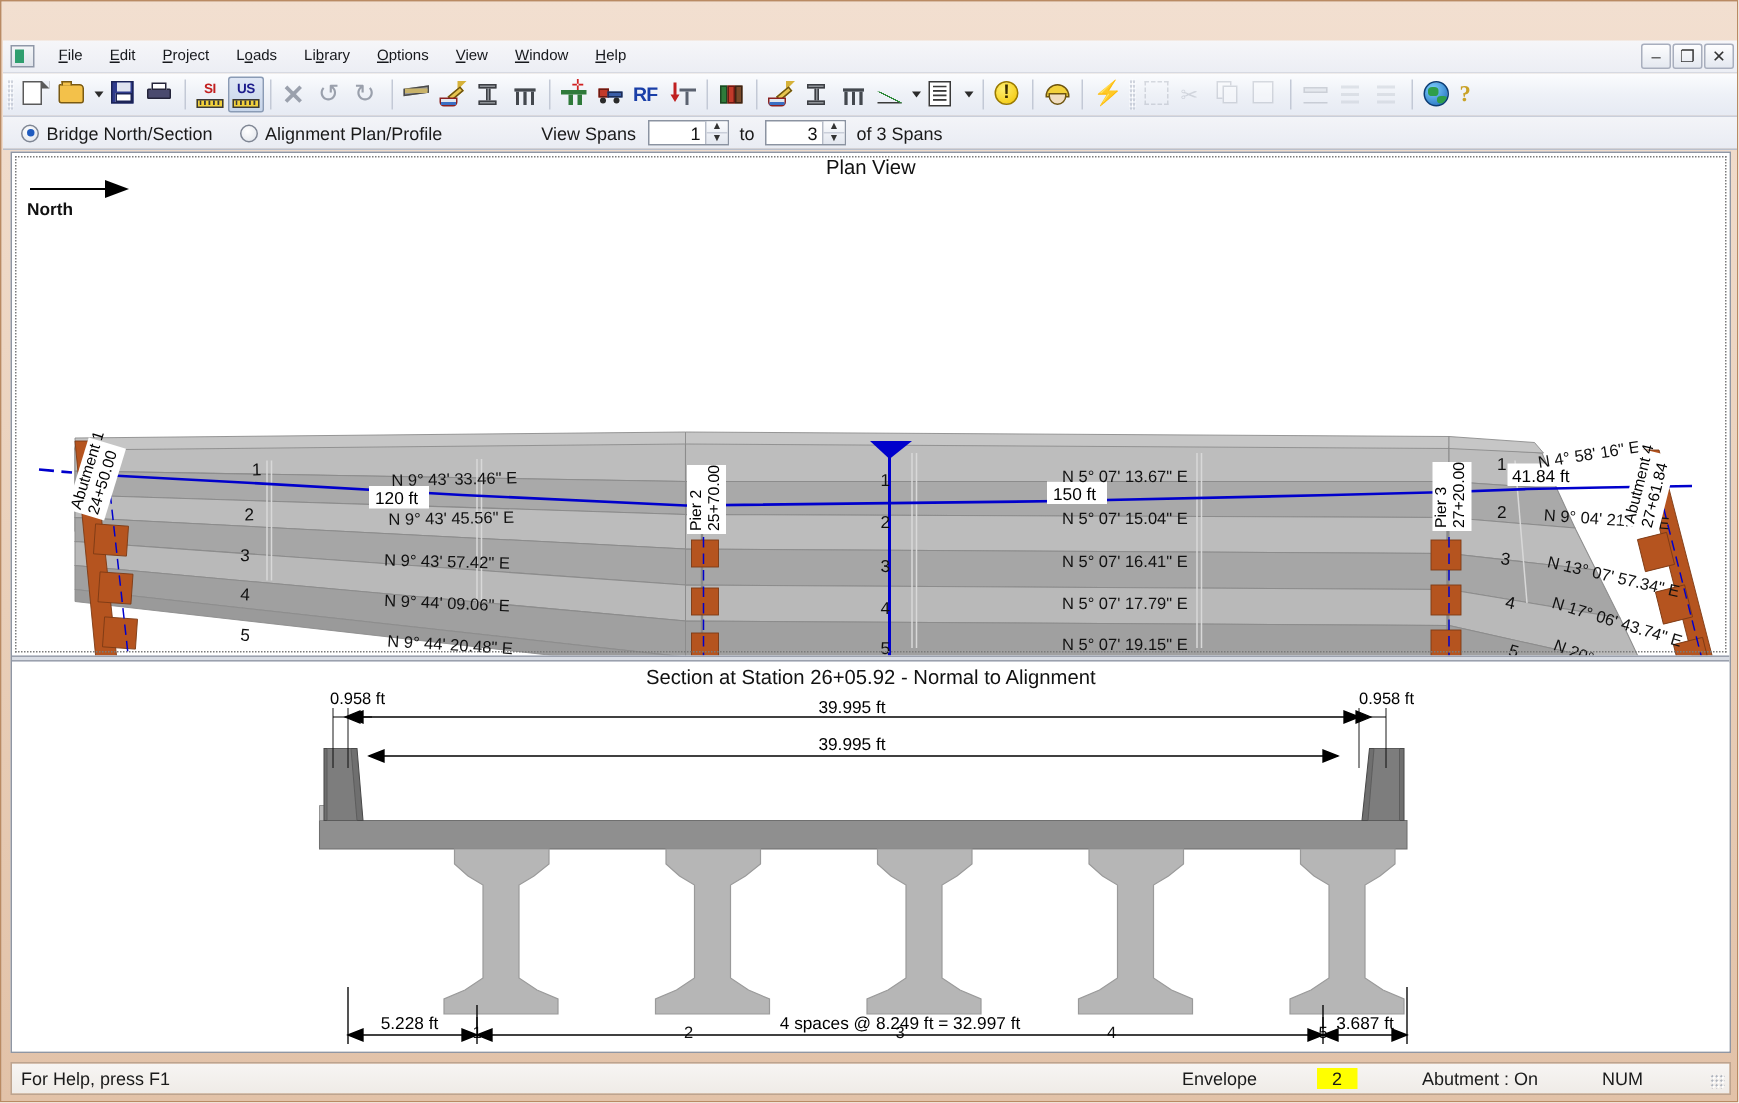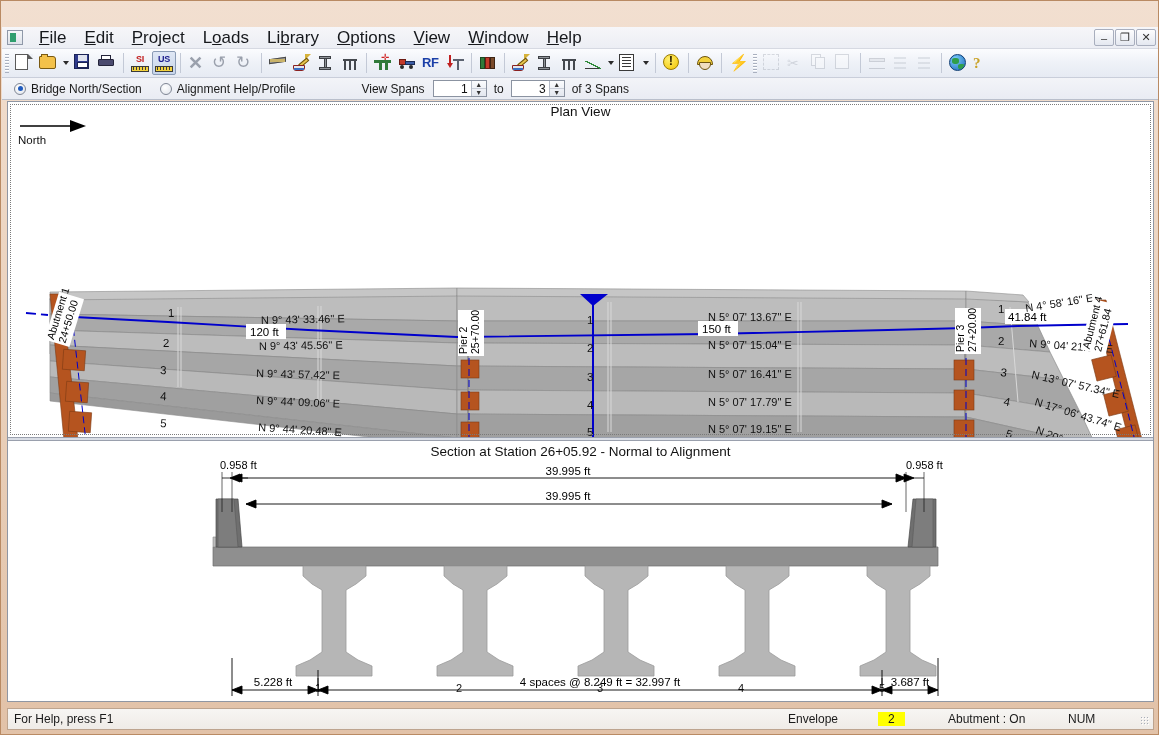--- a/index.html
+++ b/index.html
@@ -72,21 +72,21 @@
   .mdi-icon {
     width: 16px; height: 15px; margin-left: 5px; margin-right: 7px;
     background: linear-gradient(to bottom, #f4f6f8, #dfe3ea);
     border: 1px solid #8f98a8; box-sizing: border-box; position: relative; flex:none;
   }
   .mdi-icon::after {
     content: ""; position: absolute; left: 2px; top: 2px; width: 6px; height: 9px;
     background: #2f9e6e;
   }
   .menu-item {
-    padding: 3px 9px; font-size: 17px; color: #16181c; white-space: nowrap; cursor: default;
+    padding: 3px 9px; font-size: 10px; color: #16181c; white-space: nowrap; cursor: default;
   }
   .menu-item u { text-decoration: underline; }
   .menubar .mdi-btns { position: absolute; right: 3px; top: 2px; display: flex; gap: 1px; }
   .mdi-btn {
     width: 20px; height: 17px; border: 1px solid #a8aebd;
     background: linear-gradient(to bottom, #fdfdfe, #e4e8f0);
     display: flex; align-items: center; justify-content: center;
     font-size: 11px; color: #333; box-sizing: border-box; border-radius: 2px;
   }
 
@@ -539,21 +539,21 @@
       </div>
   </div>
 
   <div class="optbar">
     <div class="radio-wrap">
       <span class="radio on"></span>
       <span>Bridge North/Section</span>
     </div>
     <div class="radio-wrap" style="margin-left:18px">
       <span class="radio"></span>
-      <span>Alignment Help/Profile</span>
+      <span>Alignment Plan/Profile</span>
     </div>
     <div class="vs-label">View Spans</div>
     <div class="spin">
       <input readonly="" value="1" style="">
       <div class="btns">
           <i>▲</i>
           <i>▼</i>
         </div>
     </div>
     <div class="opt-txt">to</div>
@@ -757,21 +757,21 @@
           <text x="-40" y="-2" font-family="Liberation Sans, sans-serif" font-size="10.5" fill="#000">Pier 3</text>
           <text x="-40" y="10" font-family="Liberation Sans, sans-serif" font-size="10.5" fill="#000">27+20.00</text>
         </g>
         <g transform="translate(1093,205) rotate(-76)">
           <rect x="-46" y="-10" width="52" height="26" fill="#ffffff"></rect>
           <text x="-44" y="-1" font-family="Liberation Sans, sans-serif" font-size="10.5" fill="#000">Abutment 4</text>
           <text x="-44" y="11" font-family="Liberation Sans, sans-serif" font-size="10.5" fill="#000">27+61.84</text>
         </g>
       </svg>
 
-      <div style="position:absolute;left:10px;top:32px;font-size:11.5px;color:#111;">North</div>
+      <div style="position:absolute;left:10px;top:32px;font-size:11.5px;color:#111;font-weight:bold;">North</div>
     </div>
 
     <div class="pane-split"></div>
 
     <div class="pane-sec">
       <div class="view-title" style="top:2px">Section at Station 26+05.92 - Normal to Alignment</div>
 
       <svg width="1145" height="259" viewBox="0 0 1145 259">
 
         <polygon points="205,105 930,105 930,124 205,124" fill="#8f8f8f" stroke="#6f6f6f" stroke-width="0.7"></polygon>

